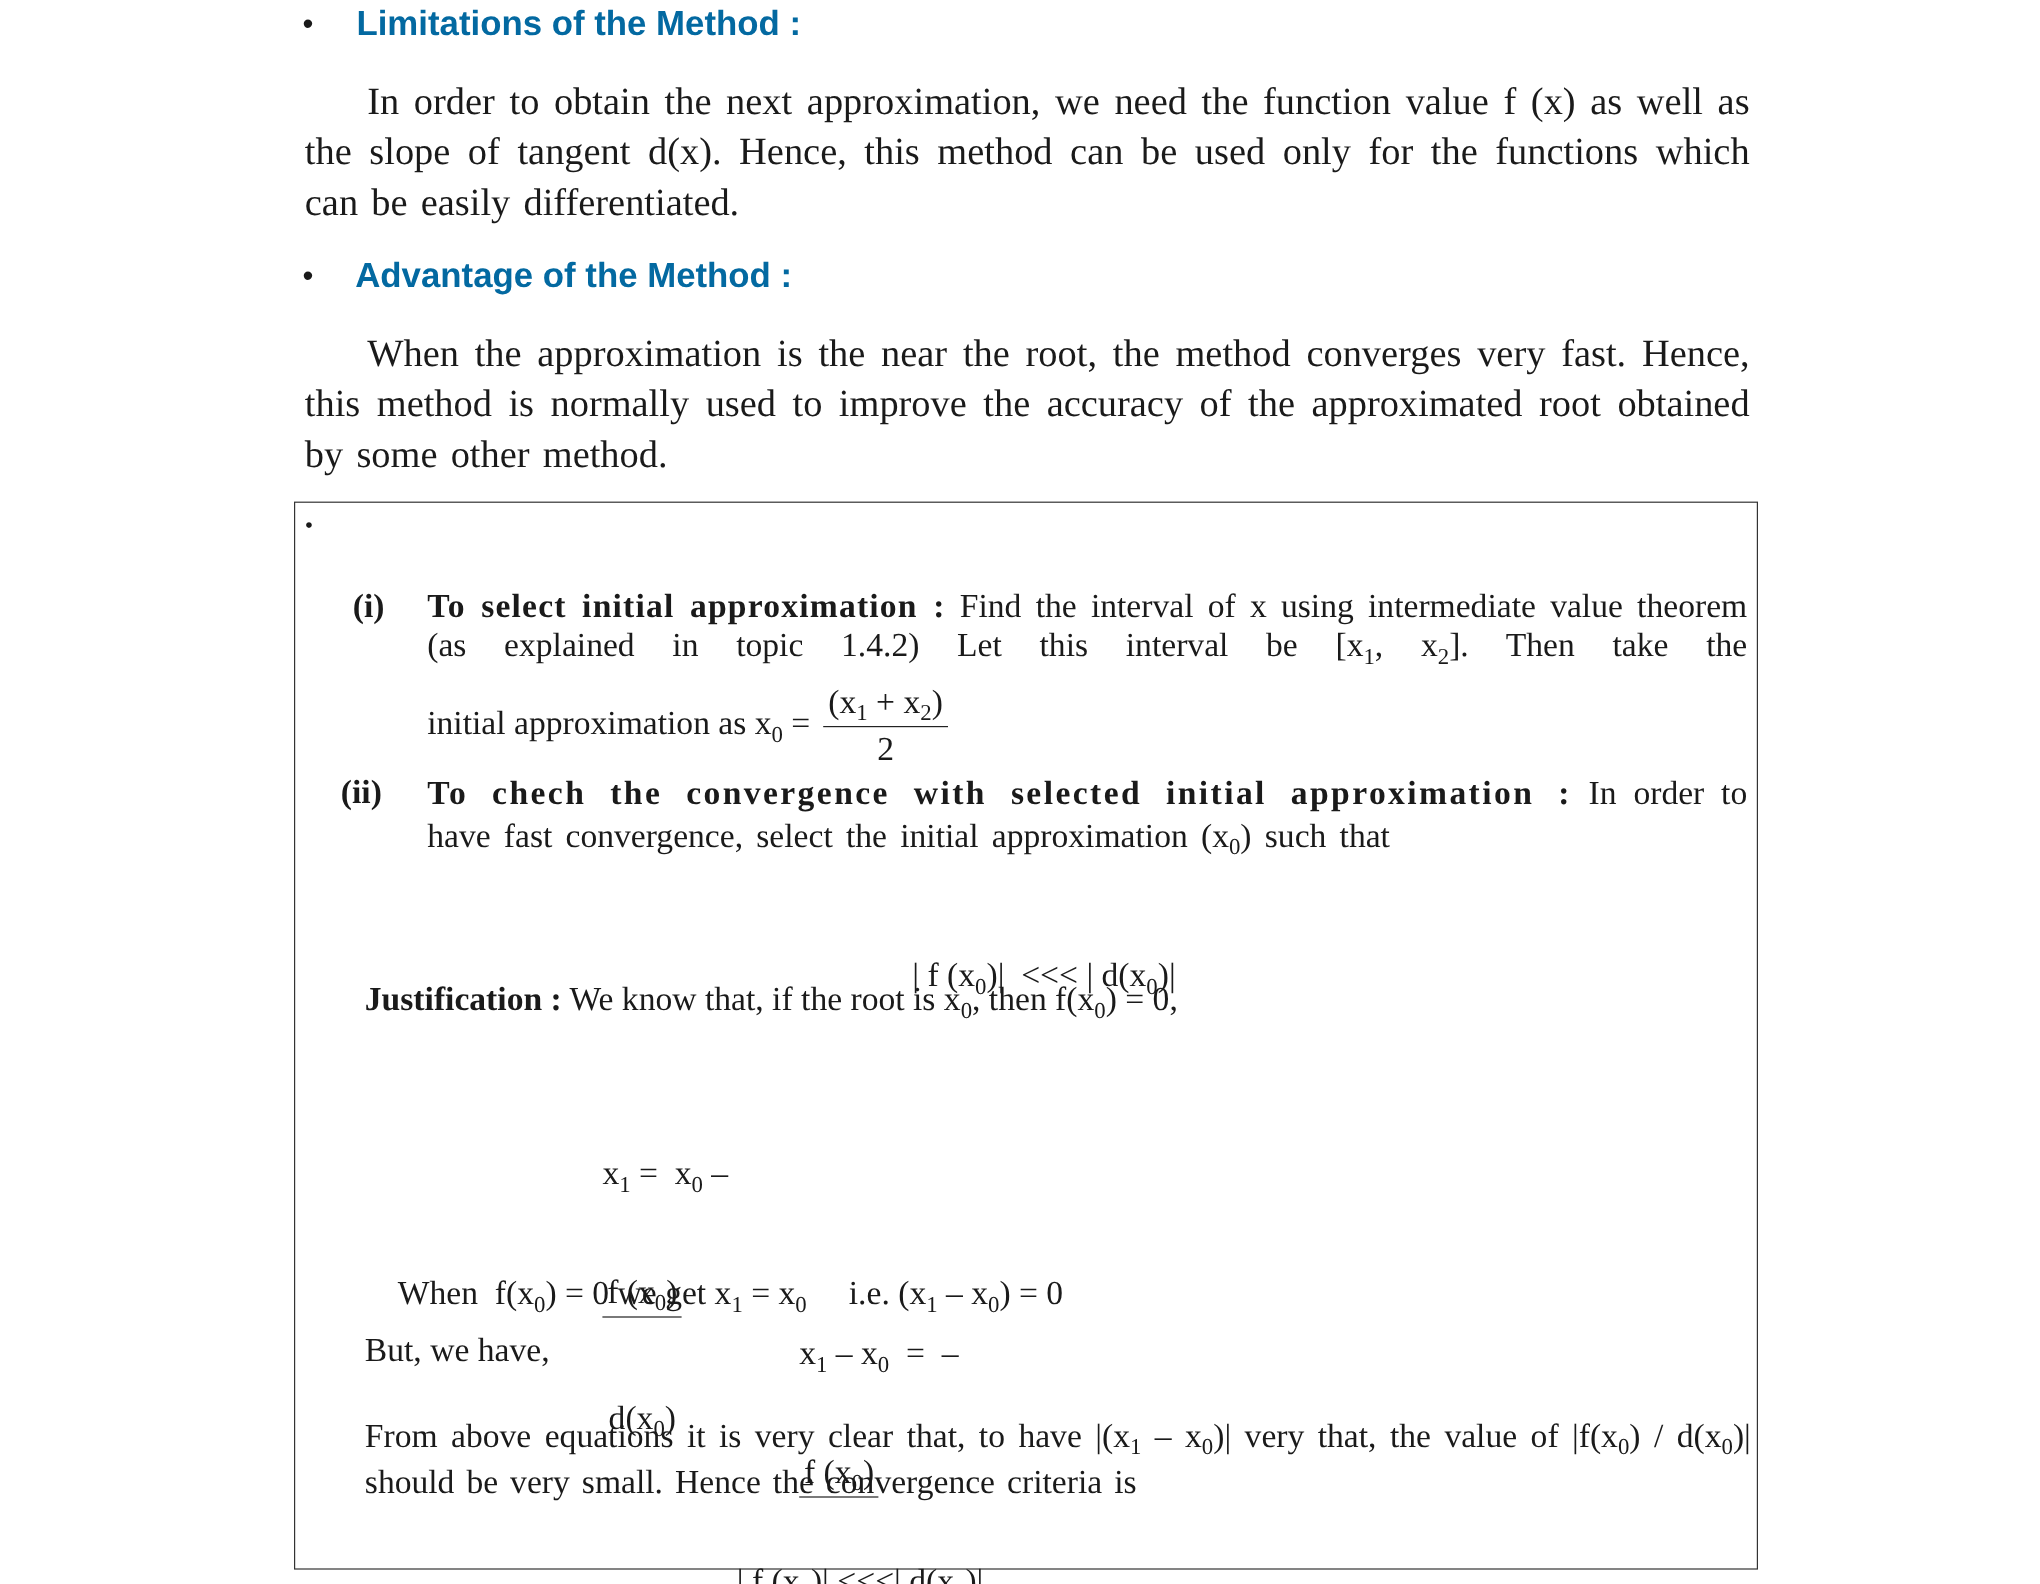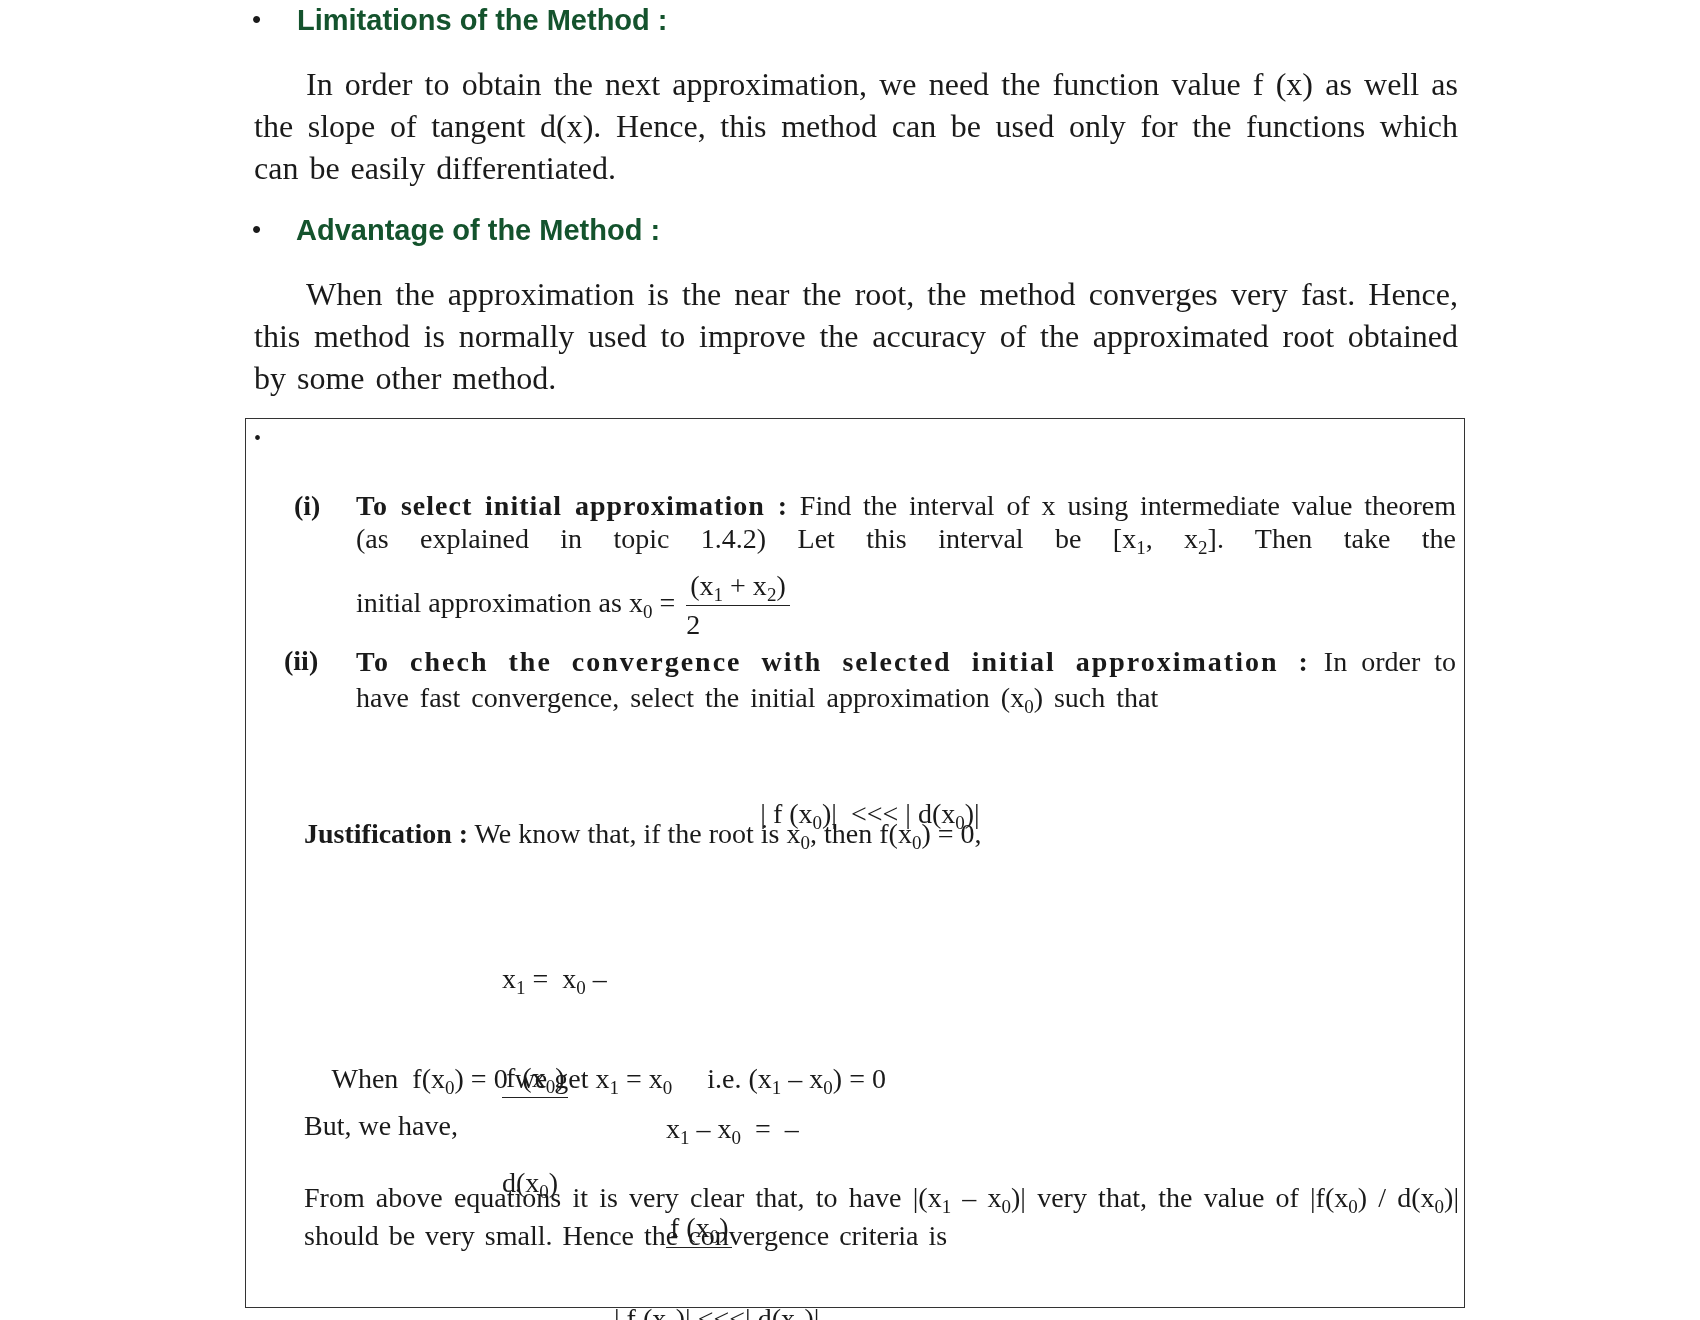--- a/index.html
+++ b/index.html
@@ -1,27 +1,27 @@
 <!DOCTYPE html>
 <html><head>
 <meta charset="utf-8">
 <style>
   html, body { margin:0; padding:0; background:#ffffff; }
   body { width:1700px; height:1320px; position:relative; overflow:hidden;
          font-family:"Liberation Serif", serif; color:#1a1a1a; }
   .abs { position:absolute; }
-  .heading { font-family:"Liberation Sans", sans-serif; font-weight:bold; font-size:29px; color:#14532d; }
+  .heading { font-family:"Liberation Sans", sans-serif; font-weight:bold; font-size:29px; color:#0369a1; }
   .bullet { font-family:"Liberation Sans", sans-serif; font-size:26px; }
   .para { font-size:32px; line-height:42px; text-align:justify; text-align-last:left; word-spacing:3px; }
   .indent { text-indent:52px; }
   .box { position:absolute; left:245px; top:418px; width:1220px; height:890px; border:1.5px solid #333; box-sizing:border-box; }
   .btxt { font-size:28px; line-height:33px; }
   b.st { font-weight:bold; letter-spacing:1px; }
   sub { font-size:19px; vertical-align:-6px; line-height:0; }
-  .frac { display:inline-block; vertical-align:middle; text-align:left; }
+  .frac { display:inline-block; vertical-align:middle; text-align:center; }
   .frac .num { display:block; border-bottom:1.5px solid #222; padding:0 4px 2px; line-height:34px; }
   .frac .den { display:block; padding-top:2px; line-height:34px; }
   .mid { text-align:center; }
 </style>
 </head>
 <body>
 
 <div class="abs bullet" style="left:252px;top:4px;">•</div>
 <div class="abs heading" style="left:297px;top:4px;">Limitations of the Method :</div>
 <div class="abs para indent" style="left:254px;top:63px;width:1204px;">In order to obtain the next approximation, we need the function value f (x) as well as the slope of tangent d(x). Hence, this method can be used only for the functions which can be easily differentiated.</div>

